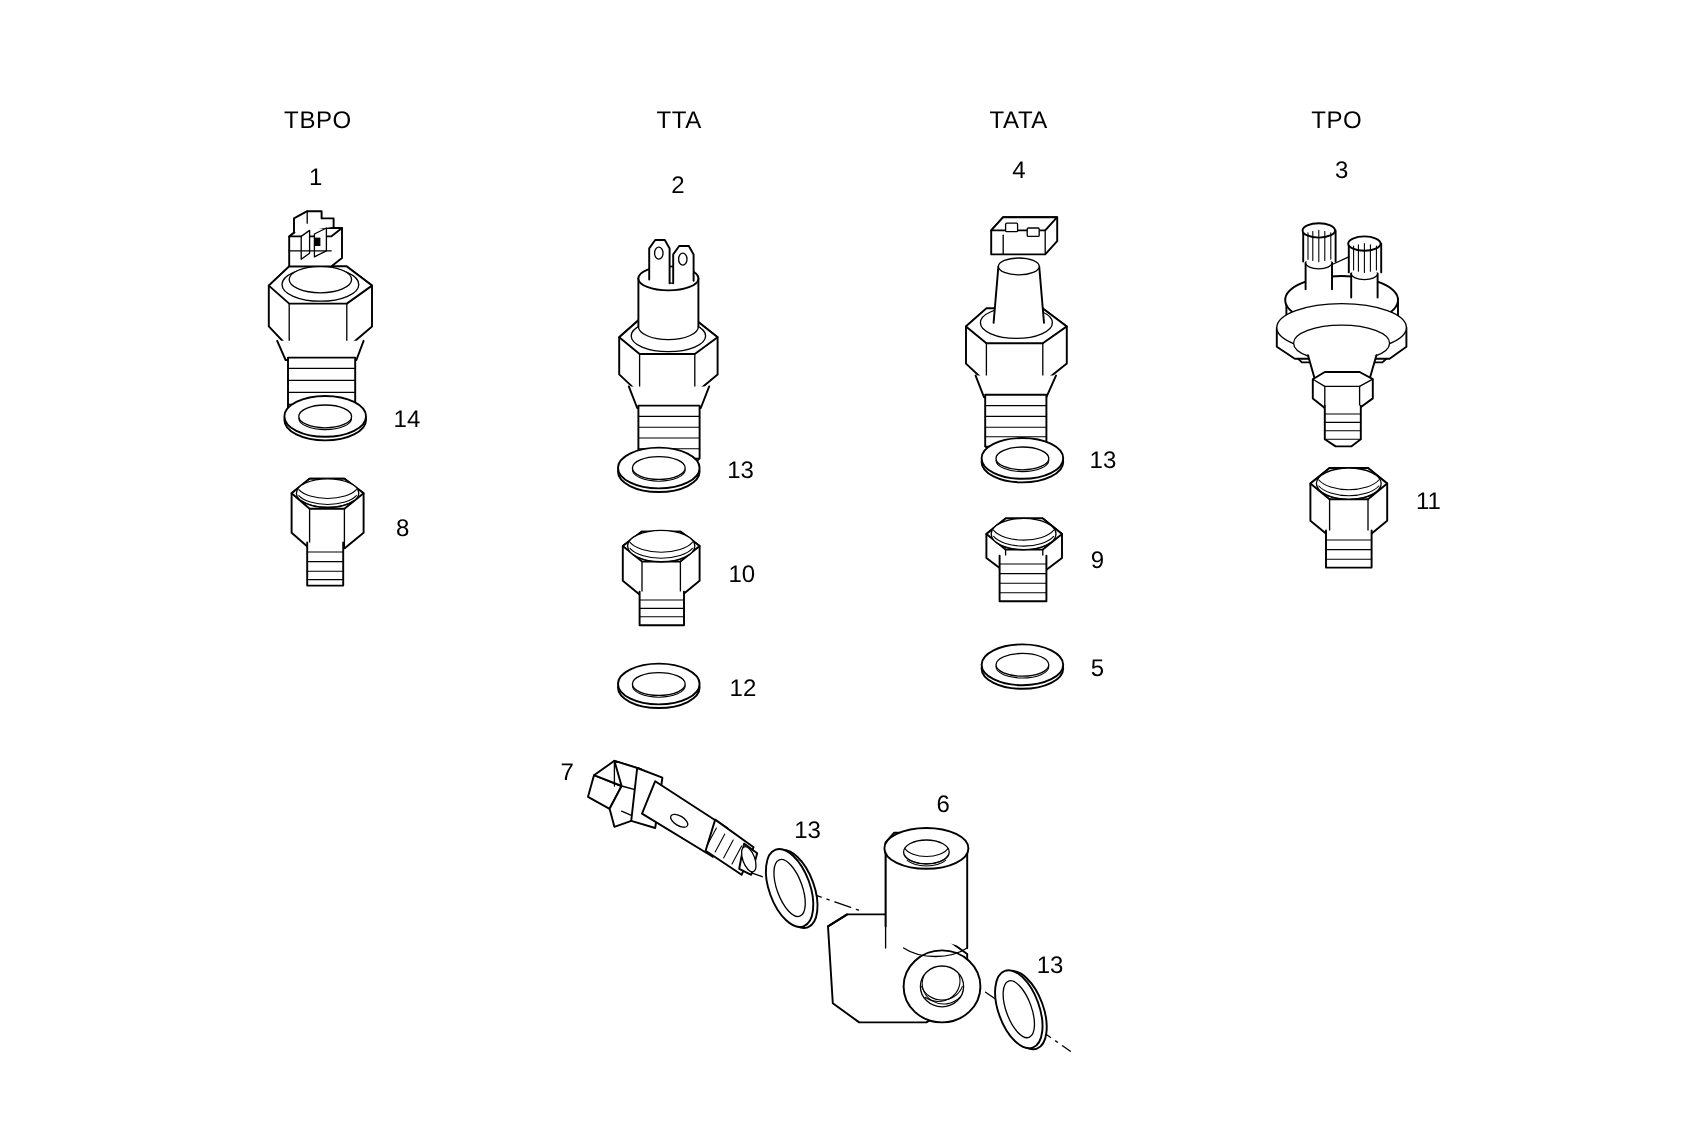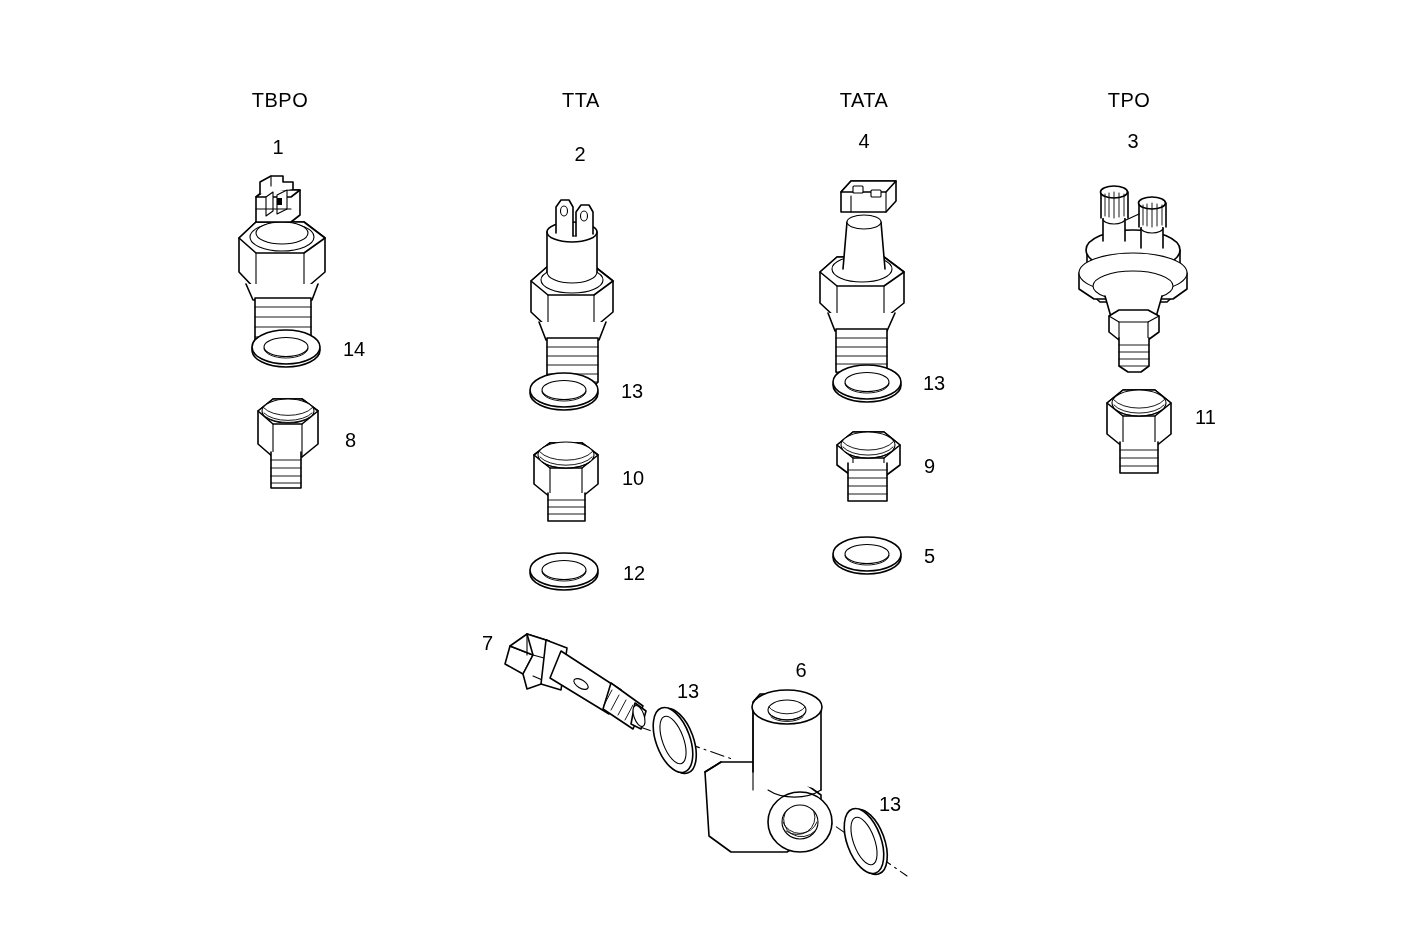--- a/index.html
+++ b/index.html
@@ -9,21 +9,21 @@
   }
   body {
     width: 1418px;
     height: 945px;
     position: relative;
     overflow: hidden;
     font-family: "Liberation Sans", sans-serif;
   }
   #diagram-root {
     position: absolute;
-    left: 15px;
+    left: 0;
     top: 0;
     width: 1306px;
     height: 945px;
   }
   svg.sheet {
     display: block;
     width: 1418px;
     height: 945px;
     background: #ffffff;
   }

